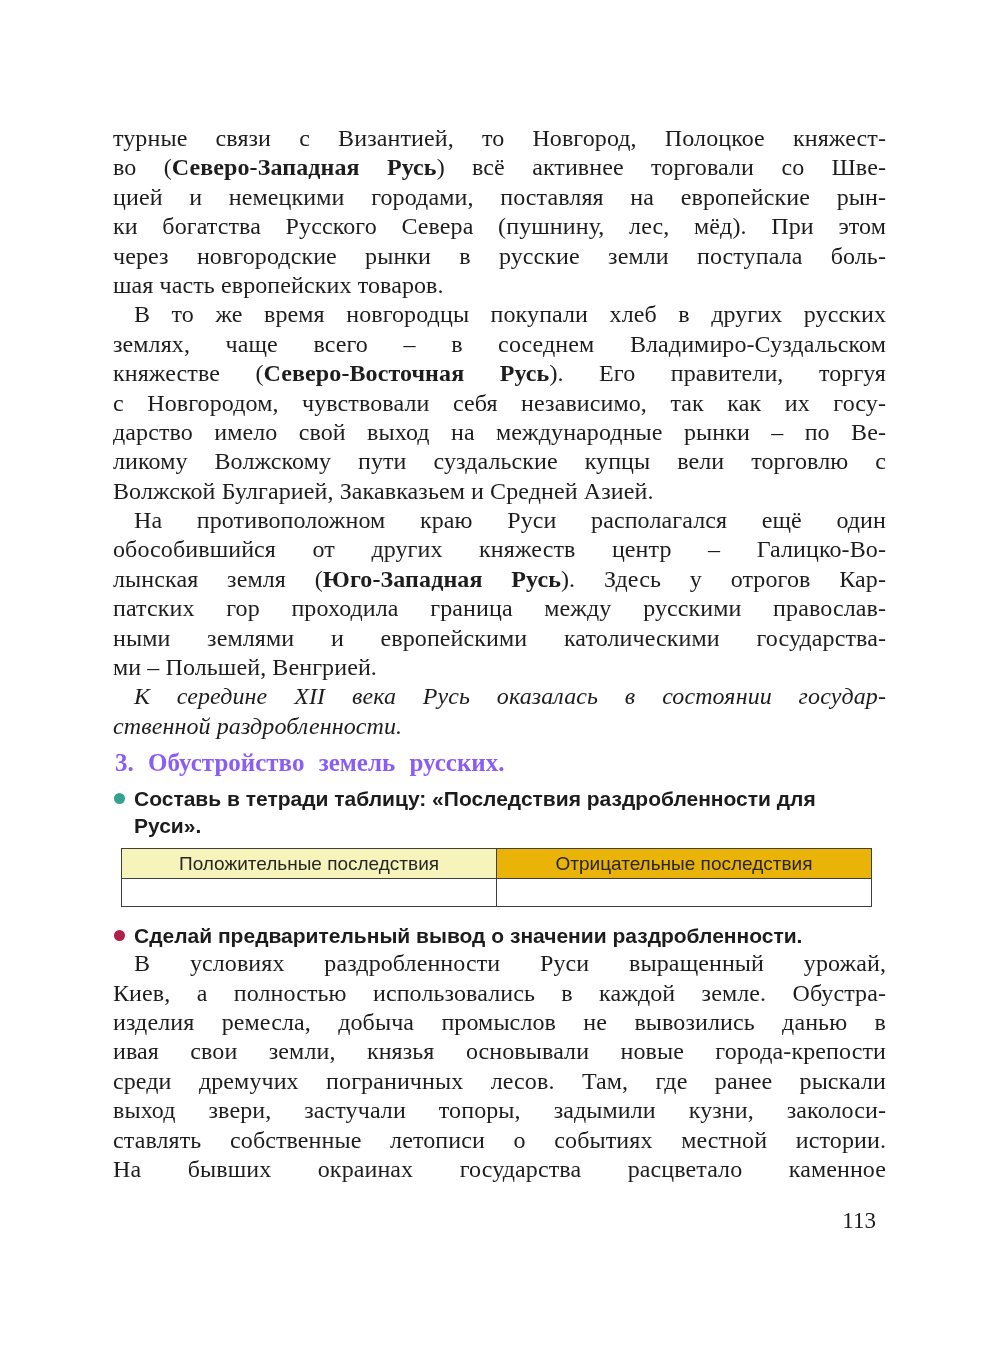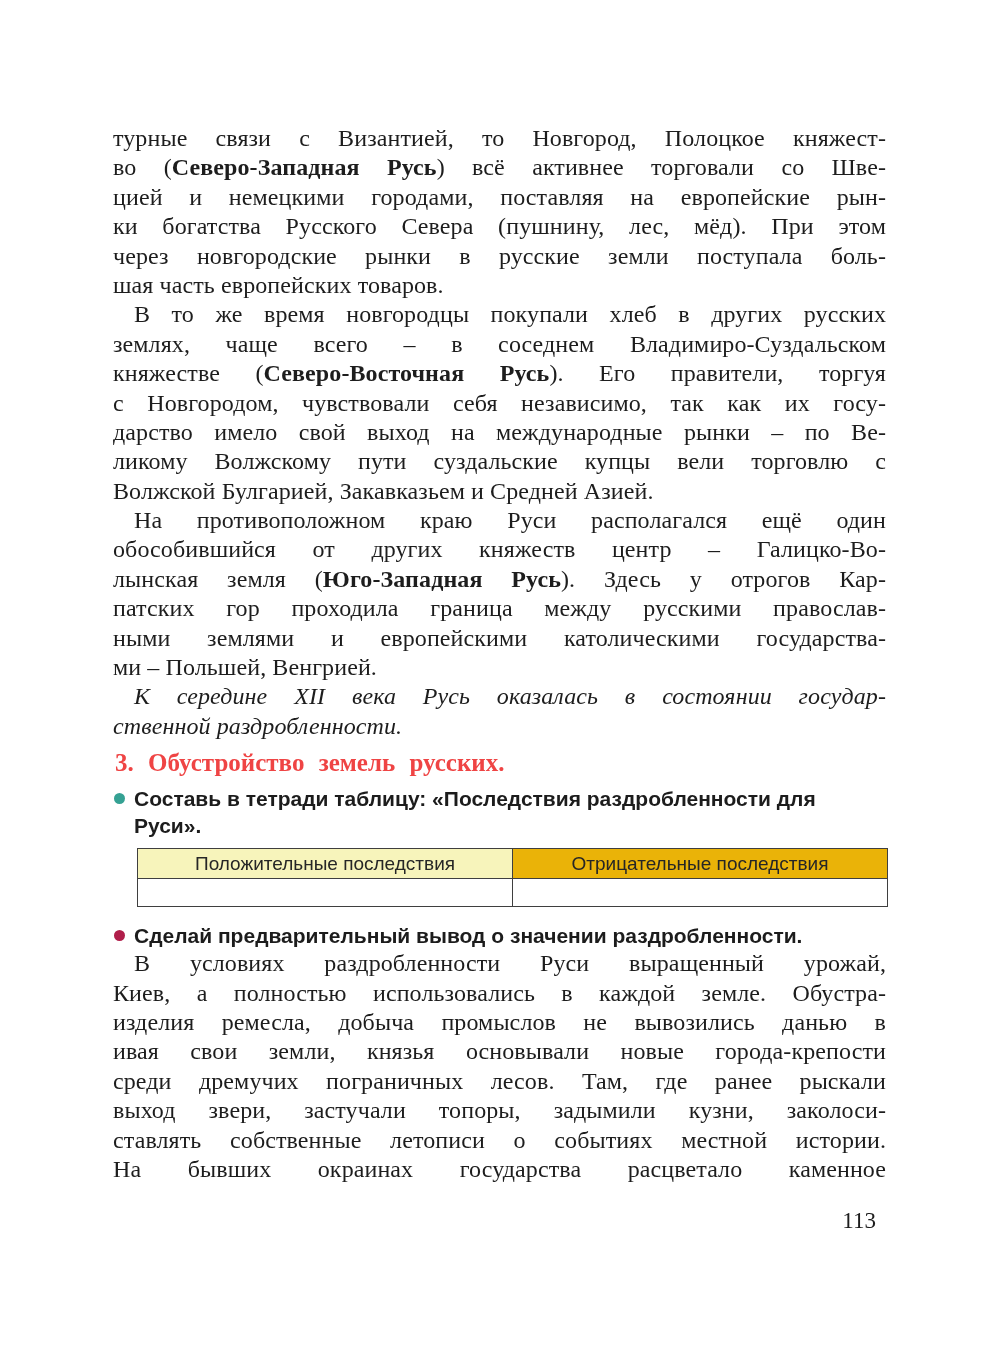--- a/index.html
+++ b/index.html
@@ -67,21 +67,21 @@
     width: 11px;
     height: 11px;
     border-radius: 50%;
     margin: 8px 9px 0 1px;
     background: #888;
   }
 
   
   table.consequences {
     border-collapse: collapse;
-    margin: 9px 0 0 24px;
+    margin: 9px 0 0 8px;
     width: 751px;
     table-layout: fixed;
   }
   table.consequences th {
     background: #f7f4bb;
     border: 1px solid #3f3f3f;
     font-family: "Liberation Sans", sans-serif;
     font-weight: normal;
     font-size: 19px;
     color: #262626;
@@ -134,21 +134,21 @@
         <div class="tline">патских гор проходила граница между русскими православ-</div>
         <div class="tline">ными землями и европейскими католическими государства-</div>
         <div class="tline lastline">ми – Польшей, Венгрией.</div>
       </div>
       <div class="para italic">
         <div class="tline indent">К середине XII века Русь оказалась в состоянии государ-</div>
         <div class="tline lastline">ственной раздробленности.</div>
       </div>
     </div>
 
-  <h3 class="section-heading" style="color: #ef4444;"><span>3.</span>&nbsp;<span>Обустройство земель русских.</span></h3>
+  <h3 class="section-heading" style="color: #8b5cf6;"><span>3.</span>&nbsp;<span>Обустройство земель русских.</span></h3>
 
   <div class="task task-1">
     <span class="bullet" style="background: rgb(53, 161, 147);"></span>
     <span>Составь в тетради таблицу: «Последствия раздробленности для Руси».</span>
   </div>
 
   <table class="consequences">
     <thead>
       <tr>
         <th style="background: rgb(247, 244, 187);">Положительные последствия</th>

